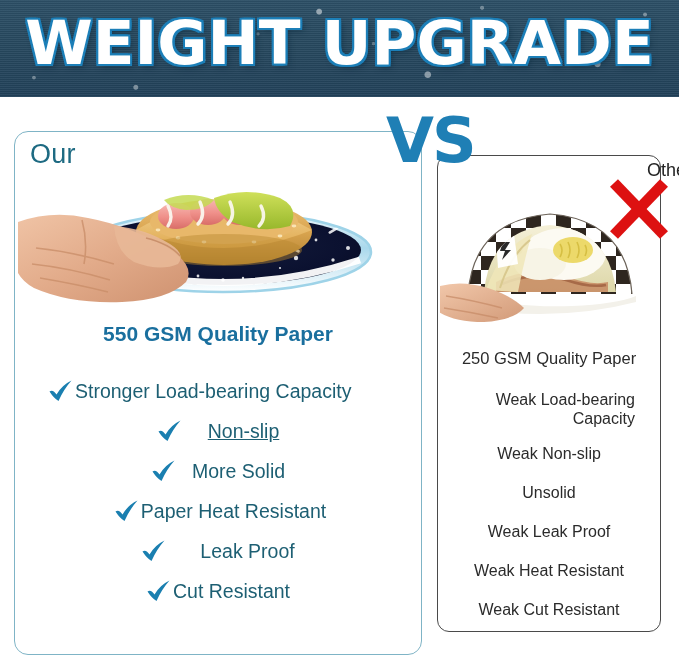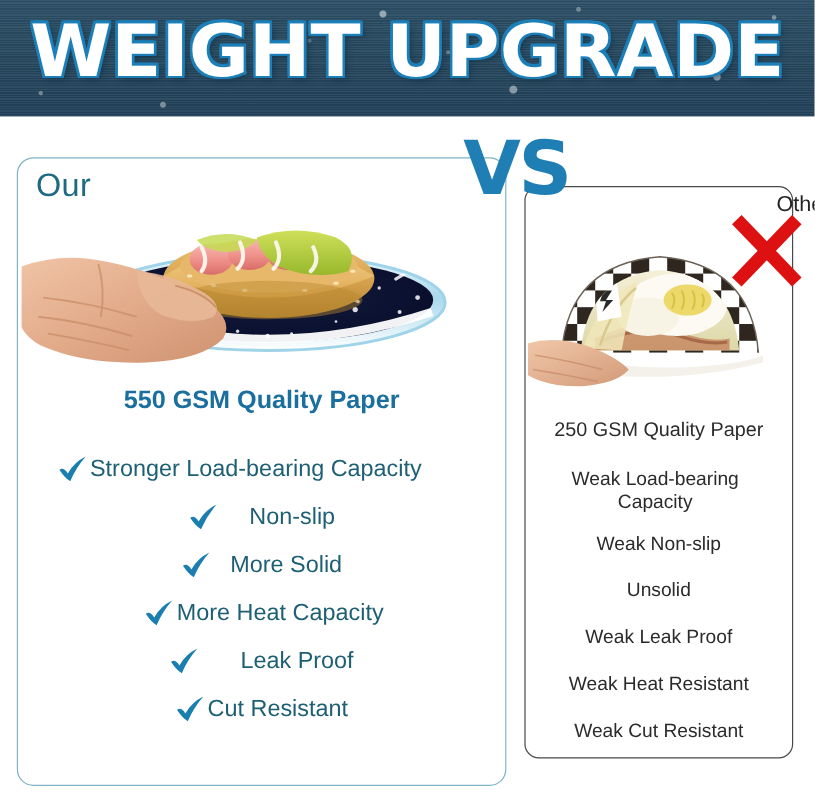--- a/index.html
+++ b/index.html
@@ -423,56 +423,56 @@
       <svg class="check-icon" viewBox="0 0 26 24">
         <path d="M1.5 12.5 Q5 10 8.5 15.5 Q14 6 23.5 1.5 Q15.5 10.5 10.5 22 Q6 19.5 1.5 12.5Z" fill="#1a7fb0"></path>
       </svg>
       <span class="row-our-label">Stronger Load-bearing Capacity</span>
     </div>
 
     <div class="row-our">
       <svg class="check-icon" viewBox="0 0 26 24">
         <path d="M1.5 12.5 Q5 10 8.5 15.5 Q14 6 23.5 1.5 Q15.5 10.5 10.5 22 Q6 19.5 1.5 12.5Z" fill="#1a7fb0"></path>
       </svg>
-      <span class="row-our-label" style="margin-left:24px;">Non-slip</span>
+      <span class="row-our-label" style="margin-left:24px;text-decoration:underline;">Non-slip</span>
     </div>
 
     <div class="row-our">
       <svg class="check-icon" viewBox="0 0 26 24">
         <path d="M1.5 12.5 Q5 10 8.5 15.5 Q14 6 23.5 1.5 Q15.5 10.5 10.5 22 Q6 19.5 1.5 12.5Z" fill="#1a7fb0"></path>
       </svg>
       <span class="row-our-label" style="margin-left:14px;">More Solid</span>
     </div>
 
     <div class="row-our" style="padding-left:4px;">
       <svg class="check-icon" viewBox="0 0 26 24">
         <path d="M1.5 12.5 Q5 10 8.5 15.5 Q14 6 23.5 1.5 Q15.5 10.5 10.5 22 Q6 19.5 1.5 12.5Z" fill="#1a7fb0"></path>
       </svg>
-      <span class="row-our-label">More Heat Capacity</span>
+      <span class="row-our-label">Paper Heat Resistant</span>
     </div>
 
     <div class="row-our">
       <svg class="check-icon" viewBox="0 0 26 24">
         <path d="M1.5 12.5 Q5 10 8.5 15.5 Q14 6 23.5 1.5 Q15.5 10.5 10.5 22 Q6 19.5 1.5 12.5Z" fill="#1a7fb0"></path>
       </svg>
       <span class="row-our-label" style="margin-left:32px;">Leak Proof</span>
     </div>
 
     <div class="row-our">
       <svg class="check-icon" viewBox="0 0 26 24">
         <path d="M1.5 12.5 Q5 10 8.5 15.5 Q14 6 23.5 1.5 Q15.5 10.5 10.5 22 Q6 19.5 1.5 12.5Z" fill="#1a7fb0"></path>
       </svg>
       <span class="row-our-label">Cut Resistant</span>
     </div>
   </div>
 
   <div class="gsm-other">250 GSM Quality Paper</div>
 
   <div class="list-other">
-    <div class="row-other" style="padding-left:20px;padding-right:26px;">Weak Load-bearing Capacity</div>
+    <div class="row-other" style="padding-left:20px;padding-right:26px;text-align:right;">Weak Load-bearing Capacity</div>
     <div class="row-other">Weak Non-slip</div>
     <div class="row-other" style="padding-top:12px;">Unsolid</div>
     <div class="row-other" style="padding-top:12px;">Weak Leak Proof</div>
     <div class="row-other" style="padding-top:12px;">Weak Heat Resistant</div>
     <div class="row-other" style="padding-top:12px;">Weak Cut Resistant</div>
   </div>
 
 </div>
 
 </body></html>

